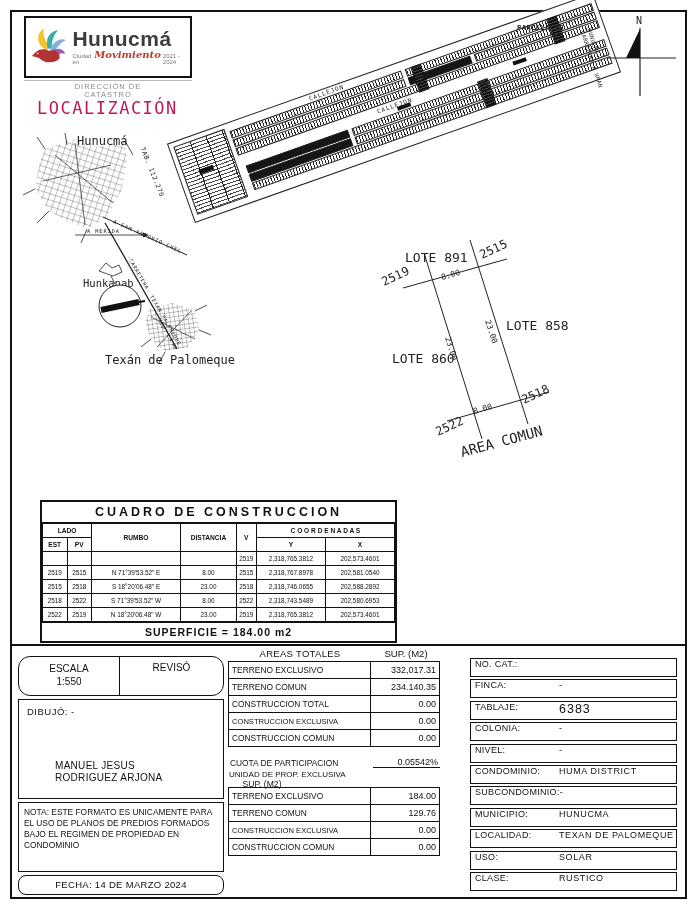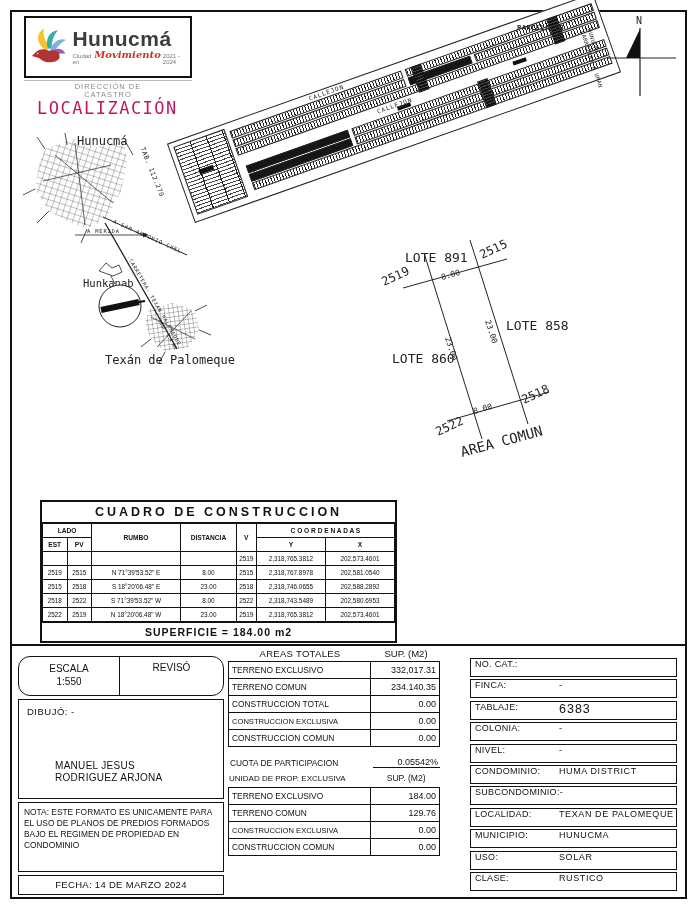--- a/index.html
+++ b/index.html
@@ -57,34 +57,34 @@
   .box{border:1.6px solid #111;box-sizing:border-box;background:#fff;}
   .left-col{left:18px;top:656px;width:206px;}
   .lc1{height:40px;display:flex;border-radius:12px;}
   .lc1 .cell-escala{width:101px;border-right:1.6px solid #111;text-align:center;font-size:10px;
                     padding-top:5px;line-height:13px;box-sizing:border-box;}
   .lc1 .cell-reviso{flex:1;text-align:center;font-size:10px;padding-top:5px;}
   .lc2{height:100px;margin-top:3px;position:relative;}
   .dibujo{position:absolute;left:8px;top:6px;font-size:9.5px;letter-spacing:.5px;}
   .autor{position:absolute;left:36px;top:60px;font-size:10px;line-height:12px;letter-spacing:.3px;}
   .lc3{height:70px;margin-top:3px;padding:4px 5px;font-size:8.4px;line-height:11px;box-sizing:border-box;}
-  .lc4{height:20px;margin-top:3px;text-align:center;font-size:9.5px;line-height:17px;letter-spacing:.3px;}
+  .lc4{height:20px;margin-top:3px;text-align:center;font-size:9.5px;line-height:17px;letter-spacing:.3px;border-radius:8px;}
 
   .mid-col{left:228px;top:646px;width:212px;}
   .areas-header{display:flex;height:15px;font-size:9.5px;align-items:center;justify-content:space-between;}
   .areas-header .ah-l{width:144px;text-align:center;letter-spacing:.3px;}
   .areas-header .ah-r{width:68px;text-align:center;}
   .atable{border-collapse:collapse;width:100%;table-layout:fixed;}
   .atable td{border:1.5px solid #111;height:16px;font-size:8.4px;padding:0 3px;
              white-space:nowrap;overflow:hidden;}
   .atable td.val{text-align:right;font-size:9px;width:62px;}
   .cuota{display:flex;height:23px;align-items:flex-end;padding-bottom:2px;box-sizing:border-box;}
   .cuota .cl{width:144px;font-size:8.4px;padding-left:2px;}
   .cuota .cv{width:66px;text-align:right;font-size:9px;border-bottom:1.3px solid #111;padding-right:2px;}
-  .unidad{display:flex;height:17px;align-items:center;padding-bottom:1px;box-sizing:border-box;}
+  .unidad{display:flex;height:17px;align-items:flex-start;padding-bottom:1px;box-sizing:border-box;flex-direction:column;}
   .unidad .ul{width:144px;font-size:8px;padding-left:1px;}
   .unidad .us{width:68px;text-align:center;font-size:8.6px;}
 
   .right-col{left:446px;top:658px;width:231px;}
   .frow{height:17px;border:1.6px solid #111;margin-bottom:2.4px;display:flex;
         font-size:9px;box-sizing:content-box;background:#fff;margin-left:24px;}
   .frow .fl{padding-left:4px;min-width:84px;letter-spacing:.3px;}
   .frow .fv{letter-spacing:.6px;}
   .frow .fv.big{font-size:12.5px;letter-spacing:1px;}
 
@@ -396,28 +396,28 @@
       </div>
     <div class="frow">
         <span class="fl">CONDOMINIO:</span>
         <span class="fv">HUMA DISTRICT</span>
       </div>
     <div class="frow">
         <span class="fl" style="min-width:0">SUBCONDOMINIO:</span>
         <span class="fv">-</span>
       </div>
     <div class="frow">
+        <span class="fl">MUNICIPIO:</span>
+        <span class="fv">HUNUCMA</span>
+      </div>
+    <div class="frow">
         <span class="fl">LOCALIDAD:</span>
         <span class="fv">TEXAN DE PALOMEQUE</span>
       </div>
     <div class="frow">
-        <span class="fl">MUNICIPIO:</span>
-        <span class="fv">HUNUCMA</span>
-      </div>
-    <div class="frow">
         <span class="fl">USO:</span>
         <span class="fv">SOLAR</span>
       </div>
     <div class="frow">
         <span class="fl">CLASE:</span>
         <span class="fv">RUSTICO</span>
       </div>
   </div>
 </div>
 

